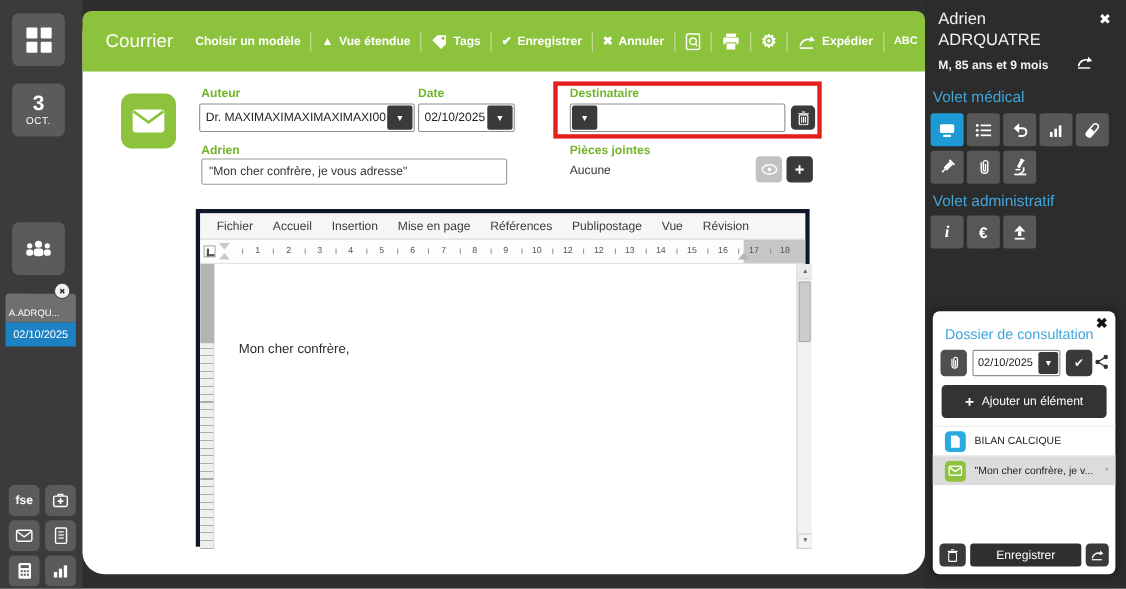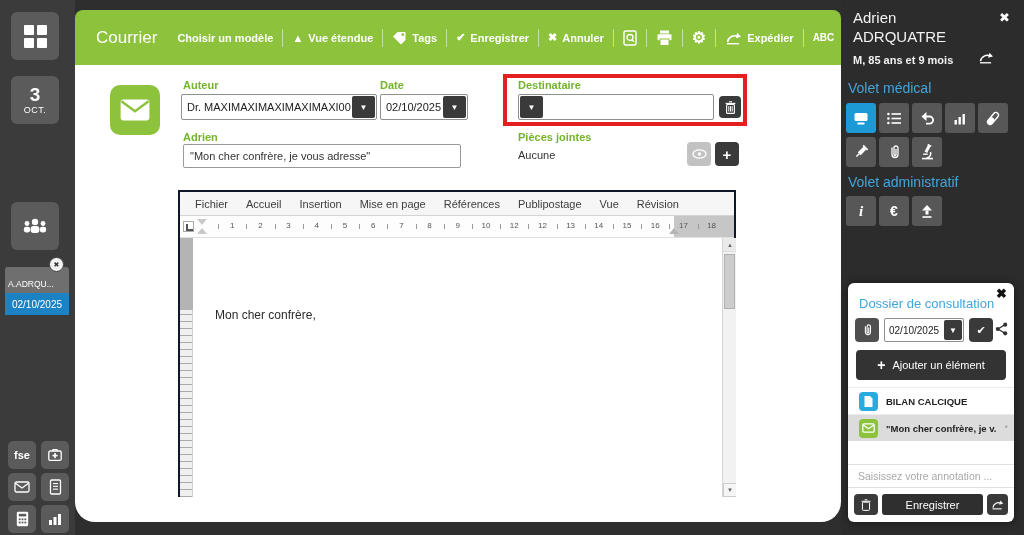--- a/index.html
+++ b/index.html
@@ -57,21 +57,21 @@
   .sq-btn { position:absolute; background:var(--dark-button,#3a3a3a); border-radius:4px; color:#fff;
             display:flex; align-items:center; justify-content:center; cursor:pointer; }
   .sq-btn.light { background:#c2c2c2; }
   #subject-input { position:absolute; left:108px; top:134px; width:278px; height:24px; border:1px solid #9a9a9a;
             border-radius:2px; font-size:11px; color:#333; padding:0 6px; font-family:"Liberation Sans",sans-serif; }
   #attachments-value { position:absolute; left:443px; top:139px; font-size:11px; color:#333; }
   #highlight-rect { position:absolute; left:428px; top:64px; width:244px; height:52px;
             border:4px solid var(--highlight-red,#e3201f); z-index:5; pointer-events:none; }
 
   
-  #editor { position:absolute; left:103px; top:180px; width:558px; height:307px; border:2px solid #0f172a; background:#fff; }
+  #editor { position:absolute; left:103px; top:180px; width:558px; height:307px; border:4px solid #0f172a; background:#fff; }
   #ribbon-tabs { position:absolute; left:0; top:0; width:100%; height:24px; background:#f6f6f6;
                  border-bottom:1px solid #d5d5d5; display:flex; align-items:center; padding-left:6px; }
   .ribbon-tab { font-size:11px; color:#3c3c3c; padding:0 9px; cursor:pointer; }
   #ruler { position:absolute; left:0; top:24px; width:100%; height:22px; background:#fdfdfd; border-bottom:1px solid #e0e0e0; }
   #ruler-grey { position:absolute; left:494px; top:0; right:0; height:100%; background:#c6c6c6; }
   .ruler-num { position:absolute; top:5px; font-size:8px; color:#555; transform:translateX(-50%); }
   .ruler-tick { position:absolute; top:8px; width:1px; height:5px; background:#999; }
   #tabstop-box { position:absolute; left:3px; top:5px; width:11px; height:11px; border:1px solid #aaa; background:#fff; }
   #tabstop-box::before { content:""; position:absolute; left:2px; top:2px; width:5px; height:5px;
                  border-left:2px solid #555; border-bottom:2px solid #555; }
@@ -120,21 +120,21 @@
   #add-element-btn { position:absolute; left:8px; top:67px; width:150px; height:30px; background:#333; border-radius:4px;
                    color:#fff; font-size:11px; display:flex; align-items:center; justify-content:center; gap:7px; cursor:pointer; }
   #add-element-btn .plus { font-size:14px; font-weight:bold; }
   .consult-item { position:absolute; left:0; width:166px; height:27px; display:flex; align-items:center; gap:8px;
                    padding-left:11px; cursor:pointer; border-top:1px solid #ececec; }
   #consult-item-0 { top:104px; }
   #consult-item-1 { top:131px; background:#dcdcdc; }
   .item-icon { width:19px; height:19px; border-radius:4px; display:flex; align-items:center; justify-content:center; flex:none; }
   .item-icon.blue { background:var(--doc-blue,#29abe2); }
   .item-icon.green { background:var(--green,#8cc23c); }
-  .consult-item .lbl { font-size:9.5px; font-weight:bold; color:#222; white-space:nowrap; overflow:hidden; flex:1; }
+  .consult-item .lbl { font-size:9.5px; font-weight:normal; color:#222; white-space:nowrap; overflow:hidden; flex:1; }
   .consult-item .ast { color:#999; font-size:9px; margin-right:6px; }
   #annotation-input { position:absolute; left:0px; top:181px; width:166px; height:24px; border:none;
                    border-bottom:1px solid #e0e0e0; border-top:1px solid #e0e0e0; font-size:10.5px; padding:0 10px;
                    color:#333; font-family:"Liberation Sans",sans-serif; }
   #annotation-input::placeholder { color:#a9a9a9; }
   #consult-trash { left:6px; top:211px; width:24px; height:21px; }
   #consult-save { position:absolute; left:34px; top:211px; width:101px; height:21px; background:#2f2f2f; border-radius:3px;
                    color:#fff; font-size:11px; display:flex; align-items:center; justify-content:center; cursor:pointer; }
   #consult-send { left:139px; top:211px; width:21px; height:21px; }
 </style>
@@ -570,21 +570,20 @@
         <span class="item-icon green">
           <svg width="13" height="10" viewBox="0 0 16 12">
             <rect x="1" y="1" width="14" height="10" rx="1.5" fill="none" stroke="#fff" stroke-width="1.6"></rect>
             <path d="M1.5 2.2 L8 7 L14.5 2.2" fill="none" stroke="#fff" stroke-width="1.6"></path>
           </svg>
         </span>
         <span class="lbl">"Mon cher confrère, je v...</span>
         <span class="ast">*</span>
       </div>
 
-      <input id="annotation-input" type="text" placeholder="Saisissez votre annotation ..." style="">
 
       <div class="sq-btn" id="consult-trash">
         <svg width="10" height="12" viewBox="0 0 11 13">
           <rect x="1.6" y="3.4" width="7.8" height="9" rx="1" fill="none" stroke="#fff" stroke-width="1.1"></rect>
           <line x1="0.6" y1="2.4" x2="10.4" y2="2.4" stroke="#fff" stroke-width="1.1"></line>
           <line x1="4" y1="0.8" x2="7" y2="0.8" stroke="#fff" stroke-width="1.1"></line>
         </svg>
       </div>
       <div id="consult-save">
         <span>Enregistrer</span>

